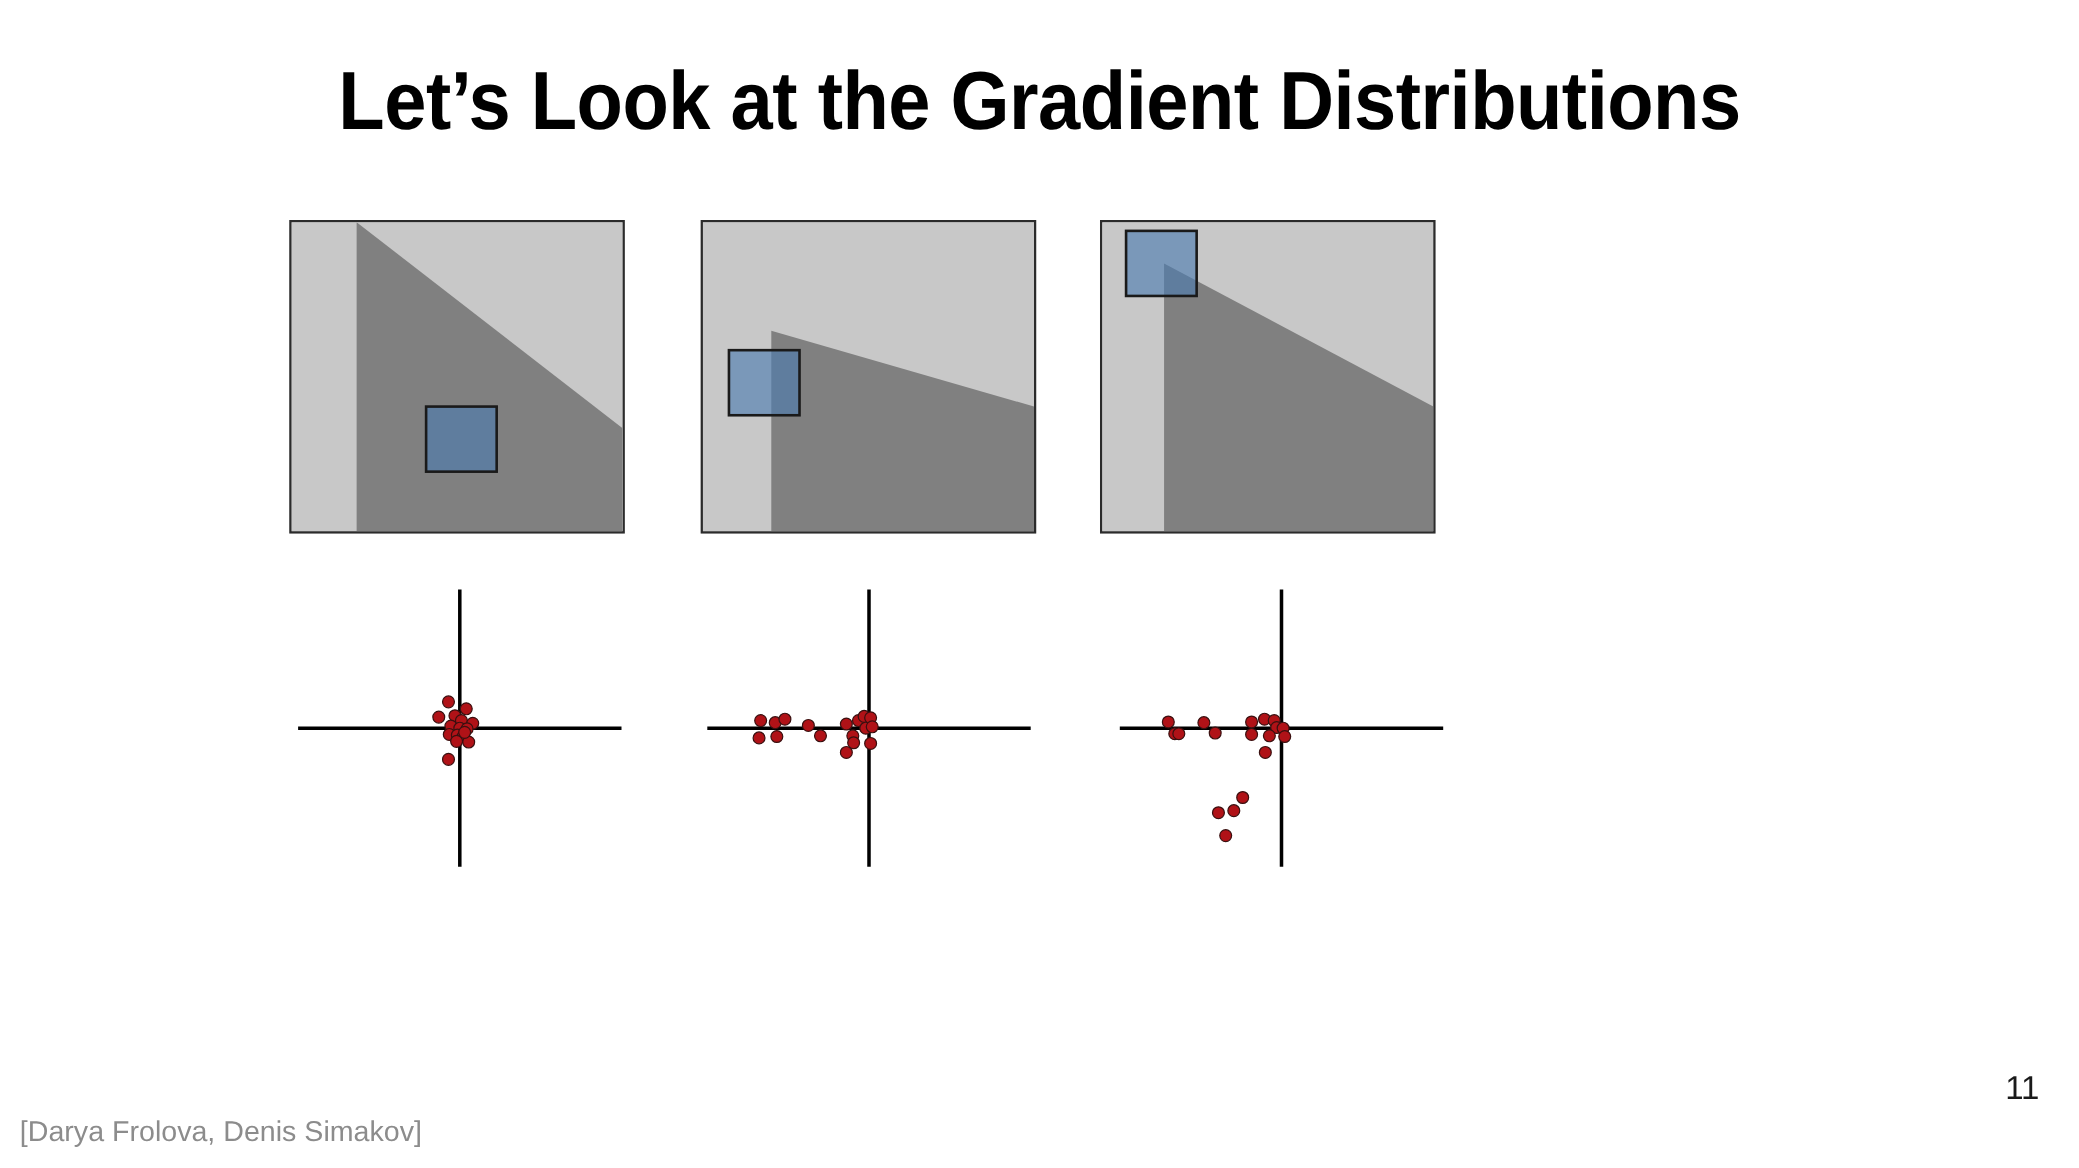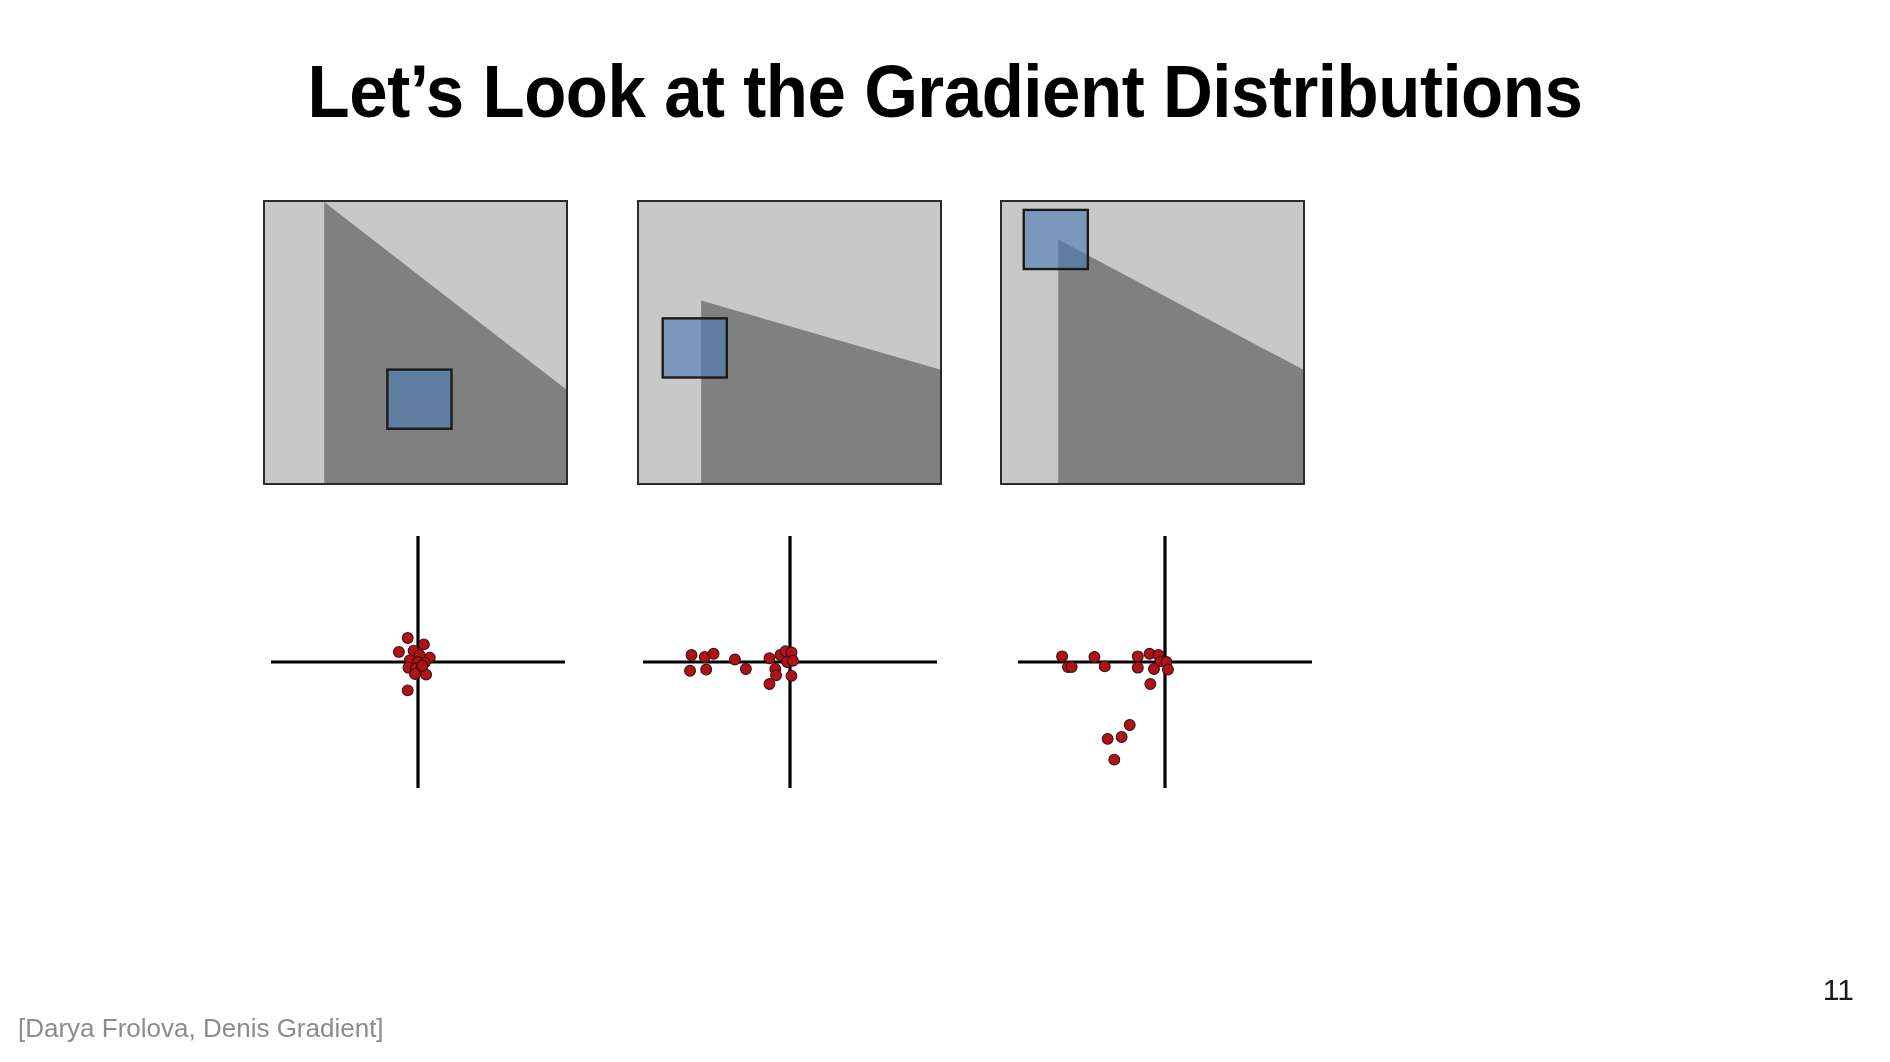--- a/index.html
+++ b/index.html
@@ -201,17 +201,17 @@
           <circle cx="167.94" cy="141.56" r="5.4" fill="#b01217" stroke="#3a1010" stroke-width="1.1"></circle>
           <circle cx="150.30" cy="156.05" r="5.4" fill="#b01217" stroke="#3a1010" stroke-width="1.1"></circle>
           <circle cx="129.72" cy="197.00" r="5.4" fill="#b01217" stroke="#3a1010" stroke-width="1.1"></circle>
           <circle cx="121.64" cy="208.97" r="5.4" fill="#b01217" stroke="#3a1010" stroke-width="1.1"></circle>
           <circle cx="107.67" cy="210.86" r="5.4" fill="#b01217" stroke="#3a1010" stroke-width="1.1"></circle>
           <circle cx="114.28" cy="231.65" r="5.4" fill="#b01217" stroke="#3a1010" stroke-width="1.1"></circle>
         </g>
     </svg>
   </div>
 
-  <div id="attribution">[Darya Frolova, Denis Gradient]</div>
+  <div id="attribution">[Darya Frolova, Denis Simakov]</div>
 
   <div id="page-number">11</div>
 
 </div>
 
 </body></html>

